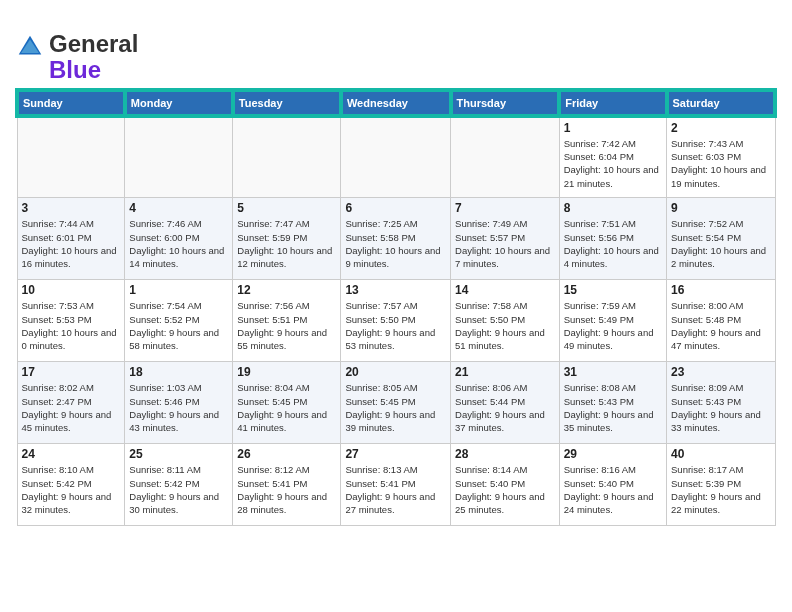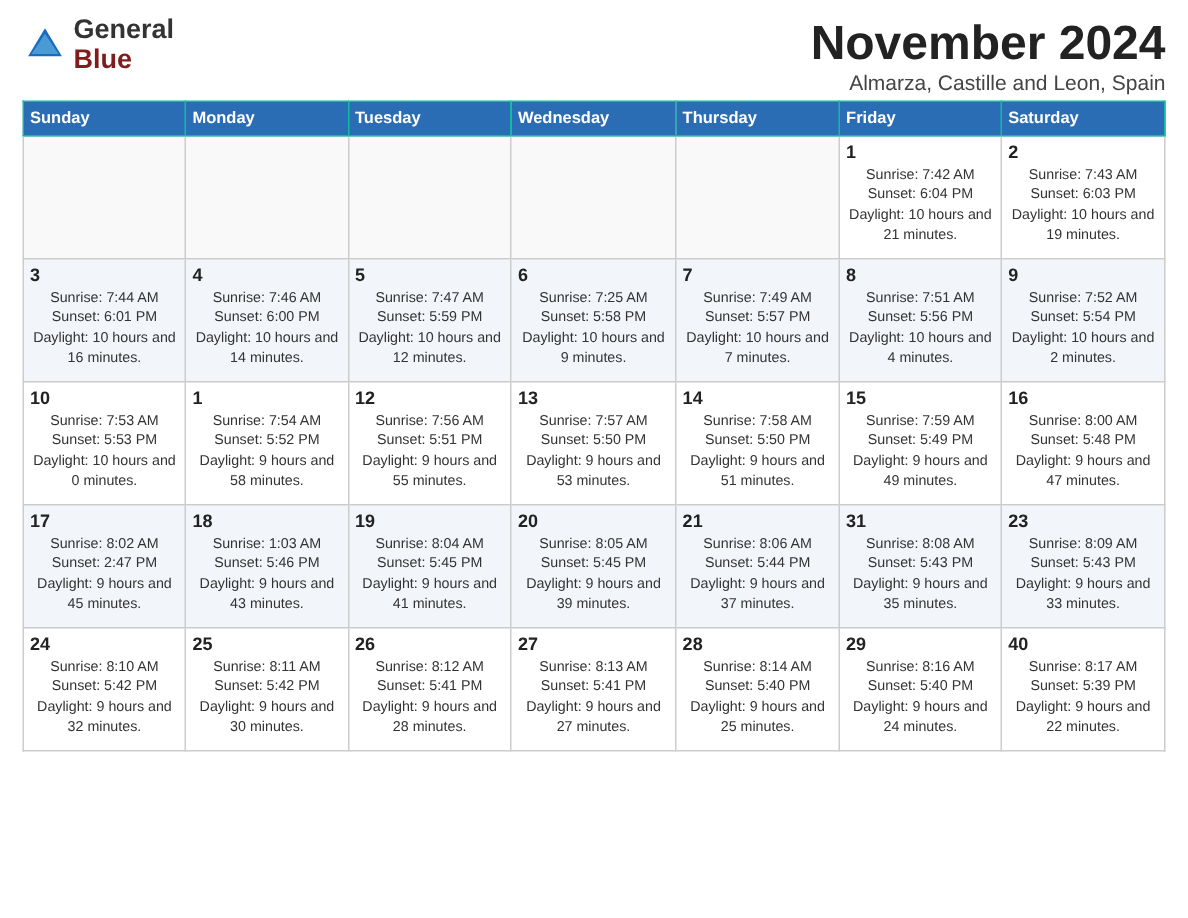--- a/index.html
+++ b/index.html
@@ -19,26 +19,27 @@
       justify-content: space-between;
       align-items: flex-start;
       margin-bottom: 4px;
     }
     .logo {
       display: flex;
       align-items: center;
       gap: 4px;
     }
     .logo-text {
-      font-size: 18px;
+      font-size: 24px;
       font-weight: bold;
       line-height: 1.1;
+      margin-top: 21px;
     }
     .logo-general { color: #333; }
-    .logo-blue { color: #7f1d1d; }
+    .logo-blue { color: #6d28d9; }
     .logo-icon {
       width: 30px;
       height: 30px;
     }
     .title-block {
       text-align: right;
     }
     .month-title {
       font-size: 32px;
       font-weight: bold;
@@ -52,21 +53,21 @@
       width: 100%;
       border-collapse: collapse;
       font-size: 10px;
     }
     .calendar th {
       background-color: #2a6db5;
       color: white;
       padding: 5px 4px;
       text-align: left;
       font-size: 11px;
-      border: 1px solid #14b8a6;
+      border: 4px solid #14b8a6;
     }
     .calendar td {
       border: 1px solid #ccc;
       padding: 3px 4px;
       vertical-align: top;
       height: 82px;
       width: 113px;
     }
     .calendar td.empty {
       background: #f9f9f9;
@@ -83,41 +84,36 @@
     .day-number {
       font-size: 12px;
       font-weight: bold;
       margin-bottom: 2px;
       color: #222;
     }
     .day-info {
       color: #333;
       font-size: 9.5px;
       line-height: 1.4;
-      text-align: center;
     }
   </style>
 </head>
 <body>
 
 <div class="container">
   <div class="header-row">
     <div class="logo">
       <svg class="logo-icon" viewBox="0 0 40 40">
         <polygon points="20,5 35,30 5,30" fill="#1a6bbf"></polygon>
         <polygon points="20,10 32,28 8,28" fill="#4a9ad4"></polygon>
       </svg>
       <div class="logo-text">
         <span class="logo-general">General</span><br>
         <span class="logo-blue">Blue</span>
       </div>
-    </div>
-    <div class="title-block">
-      <div class="month-title">November 2024</div>
-      <div class="subtitle">Almarza, Castille and Leon, Spain</div>
     </div>
   </div>
 
   <table class="calendar">
     <thead>
       <tr>
         <th>Sunday</th>
         <th>Monday</th>
         <th>Tuesday</th>
         <th>Wednesday</th>

